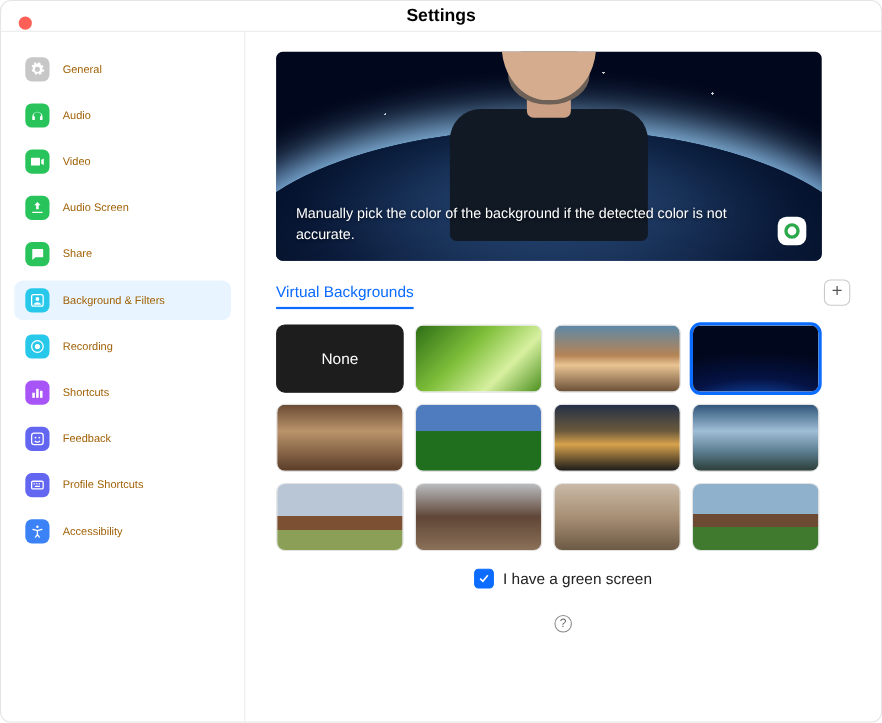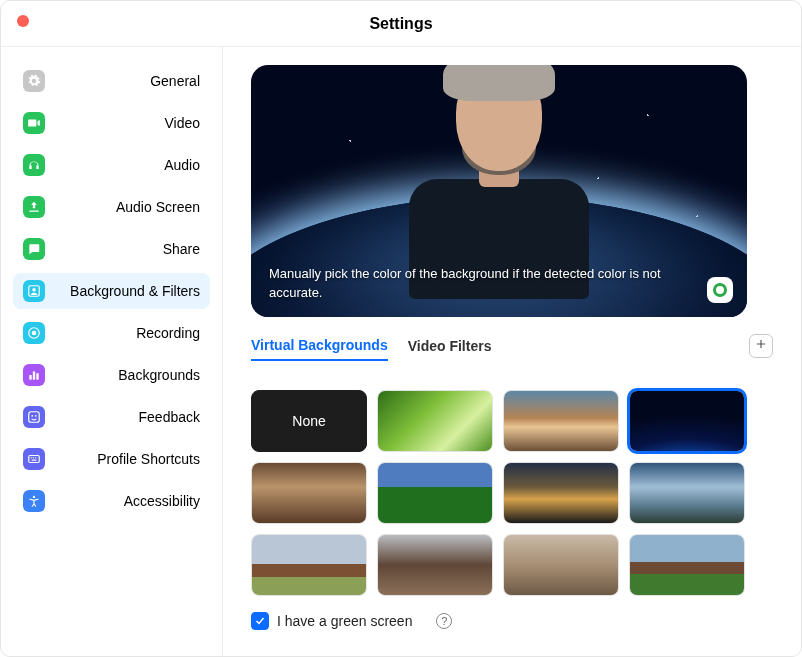--- a/index.html
+++ b/index.html
@@ -13,21 +13,21 @@
   .window {
     width: 802px;
     height: 657px;
     border: 1px solid #e5e5e5;
     border-radius: 10px;
     display: flex;
     flex-direction: column;
     background: #fff;
   }
   .titlebar {
-    height: 46px;
+    height: 28px;
     display: flex;
     align-items: center;
     justify-content: center;
     position: relative;
     border-bottom: 1px solid #ececec;
   }
   .traffic {
     position: absolute;
     left: 16px;
     top: 14px;
@@ -41,45 +41,44 @@
     width: 222px;
     border-right: 1px solid #ececec;
     padding: 16px 12px;
   }
   .side-item {
     display: flex;
     align-items: center;
     gap: 12px;
     padding: 7px 10px;
     border-radius: 8px;
-    font-size: 14px;
-    color: #000000;
+    font-size: 10px;
+    color: #a16207;
     margin-bottom: 6px;
     cursor: pointer;
-    justify-content: space-between;
   }
   .side-item.active { background: #e8f4ff; }
   .side-icon {
     width: 22px; height: 22px; border-radius: 6px;
     display: flex; align-items: center; justify-content: center;
     color: #fff;
     flex-shrink: 0;
   }
   .side-icon.muted { background: #c7c7c7; }
   .side-icon svg { width: 14px; height: 14px; }
   .main {
     flex: 1;
     padding: 18px 28px 14px 28px;
     display: flex;
     flex-direction: column;
   }
   .preview {
     width: 496px;
-    height: 252px;
-    border-radius: 17px;
+    height: 190px;
+    border-radius: 6px;
     position: relative;
     overflow: hidden;
     background: radial-gradient(ellipse 120% 90% at 50% 130%, #4a9cff 0%, #0d3b8f 28%, #051345 55%, #01071c 100%);
   }
   .preview::before { 
     content:""; position:absolute; inset:0;
     background-image:
       radial-gradient(1px 1px at 20% 30%, #fff 99%, transparent),
       radial-gradient(1px 1px at 80% 20%, #fff 99%, transparent),
       radial-gradient(1px 1px at 60% 10%, #fff 99%, transparent),
@@ -124,28 +123,28 @@
   .picker-btn {
     position:absolute; right:14px; bottom:14px;
     width:26px; height:26px; border-radius:8px; background:#fff;
     display:flex; align-items:center; justify-content:center;
   }
   .picker-btn .ring { width:14px; height:14px; border:3px solid #2ba84a; border-radius:50%; }
   .tabs {
     display:flex; align-items:center; gap:20px;
     margin-top:14px; position:relative;
   }
-  .tab { font-size:14px; font-weight:700; color:#333; padding:6px 0; cursor:pointer; }
+  .tab { font-size:14px; font-weight:400; color:#333; padding:6px 0; cursor:pointer; }
   .tab.active { color:#0b6cff; border-bottom:2px solid #0b6cff; }
   .add-btn {
     margin-left:auto; width:24px; height:24px; border:1px solid #c9c9c9; border-radius:6px;
     display:flex; align-items:center; justify-content:center; color:#555; cursor:pointer;
   }
   .grid {
-    margin-top:29px;
+    margin-top:14px;
     display:grid; grid-template-columns: repeat(4, 116px); grid-auto-rows:62px; gap:10px;
   }
   .thumb {
     width:116px; height:62px; border-radius:8px; overflow:hidden; position:relative;
     cursor:pointer; border:1px solid #e2e2e2;
   }
   .thumb.selected { outline:3px solid #0b6cff; outline-offset:-1px; }
   .thumb.none { background:#1d1d1d; display:flex; align-items:center; justify-content:center; color:#fff; font-size:14px; border-color:#1d1d1d; }
   .thumb-label { position:absolute; inset:0; }
   .t-grass { background: linear-gradient(135deg,#2e6e16,#7fbf3a 40%,#d7f0a0 70%,#4b8f1e); }
@@ -154,21 +153,21 @@
   .t-bar { background: linear-gradient(180deg,#6a4b34 0%,#b9936a 40%,#5a3c28 100%); }
   .t-rainbow { background: linear-gradient(180deg,#4e7cbf 0 40%,#1f6f1f 40% 100%); }
   .t-sunset { background: linear-gradient(180deg,#243047 0%,#6b5a3c 40%,#d7a24c 60%,#1a1a1a 100%); }
   .t-lake { background: linear-gradient(180deg,#2f557a 0%,#a0bed6 40%,#5d7f92 70%,#2c3e37 100%); }
   .t-campus1 { background: linear-gradient(180deg,#b8c6d6 0 48%,#7c5033 48% 70%,#8b9f56 70% 100%); }
   .t-cafe { background: linear-gradient(180deg,#b9bcbf 0%,#5f4637 50%,#8b7158 100%); }
   .t-street { background: linear-gradient(180deg,#c9b9a6 0%,#a78f74 50%,#6d5a45 100%); }
   .t-campus2 { background: linear-gradient(180deg,#8fb1cc 0 45%,#6d4a33 45% 65%,#3f7a2e 65% 100%); }
   .bottom {
     display:flex; align-items:center; gap:24px;
-    margin-top:16px; font-size:14px; color:#222;
+    margin-top:16px; font-size:14px; color:#222;flex-direction:column;
   }
   .check {
     display:flex; align-items:center; gap:8px; cursor:pointer;
   }
   .cb {
     width:18px; height:18px; border-radius:4px; border:1.5px solid #9a9a9a;
     display:flex; align-items:center; justify-content:center; background:#fff;
   }
   .cb.checked { background:#0b6cff; border-color:#0b6cff; color:#fff; }
   .cb svg { width:12px; height:12px; }
@@ -196,33 +195,33 @@
           <svg viewBox="0 0 24 24" fill="currentColor">
               <path d="M12 8a4 4 0 100 8 4 4 0 000-8zm9 4l2 1-1 3-2-.5a8 8 0 01-2 2l.5 2-3 1-1-2a8 8 0 01-3 0l-1 2-3-1 .5-2a8 8 0 01-2-2l-2 .5-1-3 2-1a8 8 0 010-3l-2-1 1-3 2 .5a8 8 0 012-2L6 2l3-1 1 2a8 8 0 013 0l1-2 3 1-.5 2a8 8 0 012 2l2-.5 1 3-2 1a8 8 0 010 3z"></path>
             </svg>
         </span>
         <span>General</span>
       </div>
 
       <div class="side-item">
         <span class="side-icon" style="background:#28c35a">
           <svg viewBox="0 0 24 24" fill="currentColor">
+              <path d="M4 14a8 8 0 1116 0v5h-4v-6h2a6 6 0 10-12 0h2v6H4v-5z"></path>
+            </svg>
+        </span>
+        <span>Audio</span>
+      </div>
+
+      <div class="side-item">
+        <span class="side-icon" style="background:#28c35a">
+          <svg viewBox="0 0 24 24" fill="currentColor">
               <path d="M3 6h12a1 1 0 011 1v10a1 1 0 01-1 1H3a1 1 0 01-1-1V7a1 1 0 011-1zm15 3l4-2v10l-4-2V9z"></path>
             </svg>
         </span>
         <span>Video</span>
-      </div>
-
-      <div class="side-item">
-        <span class="side-icon" style="background:#28c35a">
-          <svg viewBox="0 0 24 24" fill="currentColor">
-              <path d="M4 14a8 8 0 1116 0v5h-4v-6h2a6 6 0 10-12 0h2v6H4v-5z"></path>
-            </svg>
-        </span>
-        <span>Audio</span>
       </div>
 
       <div class="side-item">
         <span class="side-icon" style="background:#28c35a">
           <svg viewBox="0 0 24 24" fill="currentColor">
               <path d="M12 3l5 5h-3v6h-4V8H7l5-5zM4 18h16v2H4z"></path>
             </svg>
         </span>
         <span>Audio Screen</span>
       </div>
@@ -259,21 +258,21 @@
 
 
       <div class="side-item">
         <span class="side-icon" style="background:#a855f7">
           <svg viewBox="0 0 24 24" fill="currentColor">
               <rect x="4" y="12" width="4" height="8"></rect>
               <rect x="10" y="6" width="4" height="14"></rect>
               <rect x="16" y="9" width="4" height="11"></rect>
             </svg>
         </span>
-        <span>Backgrounds</span>
+        <span>Shortcuts</span>
       </div>
 
       <div class="side-item">
         <span class="side-icon" style="background:#6366f1">
           <svg viewBox="0 0 24 24" fill="currentColor">
               <rect x="3" y="3" width="18" height="18" rx="4" fill="none" stroke="currentColor" stroke-width="2"></rect>
               <circle cx="9" cy="10" r="1.5"></circle>
               <circle cx="15" cy="10" r="1.5"></circle>
               <path d="M8 15c1 1.5 2.5 2 4 2s3-.5 4-2" fill="none" stroke="currentColor" stroke-width="2"></path>
             </svg>
@@ -318,21 +317,20 @@
           <div class="hair"></div>
         </div>
         <div class="caption">Manually pick the color of the background if the detected color is not accurate.</div>
         <div class="picker-btn">
           <div class="ring"></div>
         </div>
       </div>
 
       <div class="tabs">
         <div class="tab active">Virtual Backgrounds</div>
-        <div class="tab">Video Filters</div>
         <div class="add-btn">
           <span>
             <svg width="14" height="14" viewBox="0 0 24 24" fill="none" stroke="currentColor" stroke-width="2">
                 <path d="M12 5v14M5 12h14"></path>
               </svg>
           </span>
         </div>
       </div>
 
       <div class="grid">

